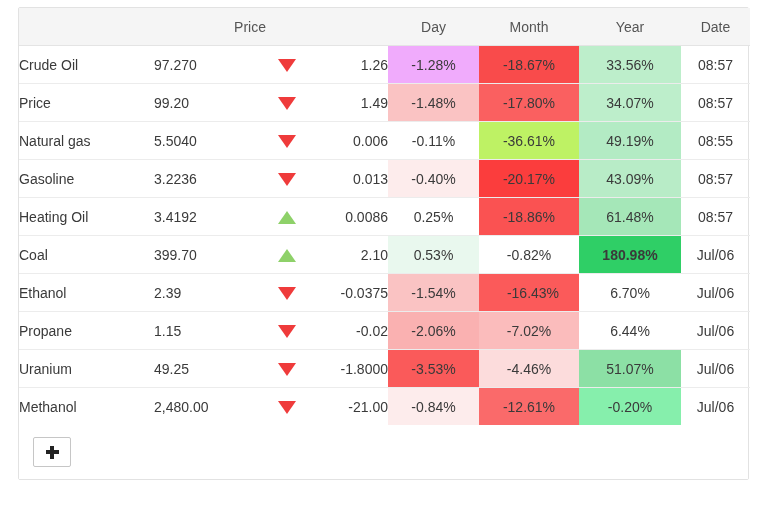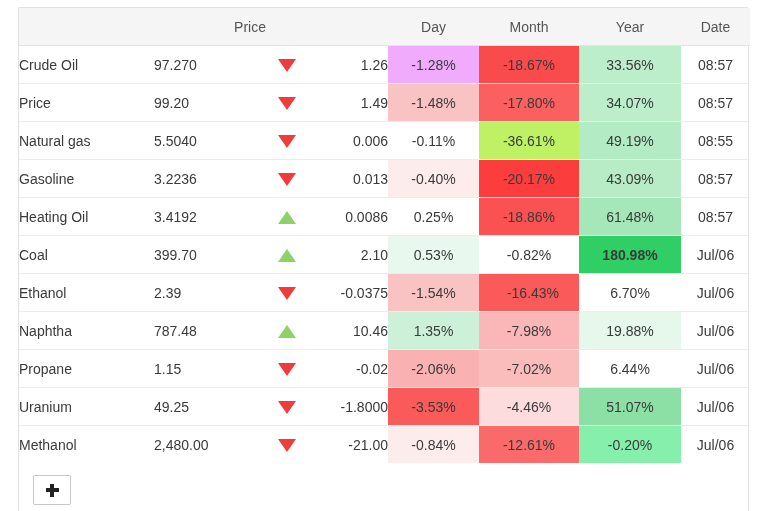--- a/index.html
+++ b/index.html
@@ -235,30 +235,20 @@
           <td class="c-name">Ethanol</td>
           <td class="c-price">2.39</td>
           <td class="c-arrow"><span class="tri down"></span></td>
           <td class="c-change chg-flat">-0.0375</td>
           <td class="c-pct" style="background: rgb(250, 195, 195);">-1.54%</td>
           <td class="c-pct" style="background: rgb(251, 90, 90); padding-left: 8px;">-16.43%</td>
           <td class="c-pct" style="background: rgb(255, 255, 255);">6.70%</td>
           <td class="c-date">Jul/06</td>
         </tr>
         <tr>
-          <td class="c-name">Naphtha</td>
-          <td class="c-price">787.48</td>
-          <td class="c-arrow"><span class="tri up"></span></td>
-          <td class="c-change chg-flat">10.46</td>
-          <td class="c-pct" style="background: rgb(205, 241, 216);">1.35%</td>
-          <td class="c-pct" style="background: rgb(251, 183, 183);">-7.98%</td>
-          <td class="c-pct" style="background: rgb(230, 248, 235);">19.88%</td>
-          <td class="c-date">Jul/06</td>
-        </tr>
-        <tr>
           <td class="c-name">Propane</td>
           <td class="c-price">1.15</td>
           <td class="c-arrow"><span class="tri down"></span></td>
           <td class="c-change chg-flat">-0.02</td>
           <td class="c-pct" style="background: rgb(250, 177, 177);">-2.06%</td>
           <td class="c-pct" style="background: rgb(251, 188, 188);">-7.02%</td>
           <td class="c-pct" style="background: rgb(255, 255, 255);">6.44%</td>
           <td class="c-date">Jul/06</td>
         </tr>
         <tr>

